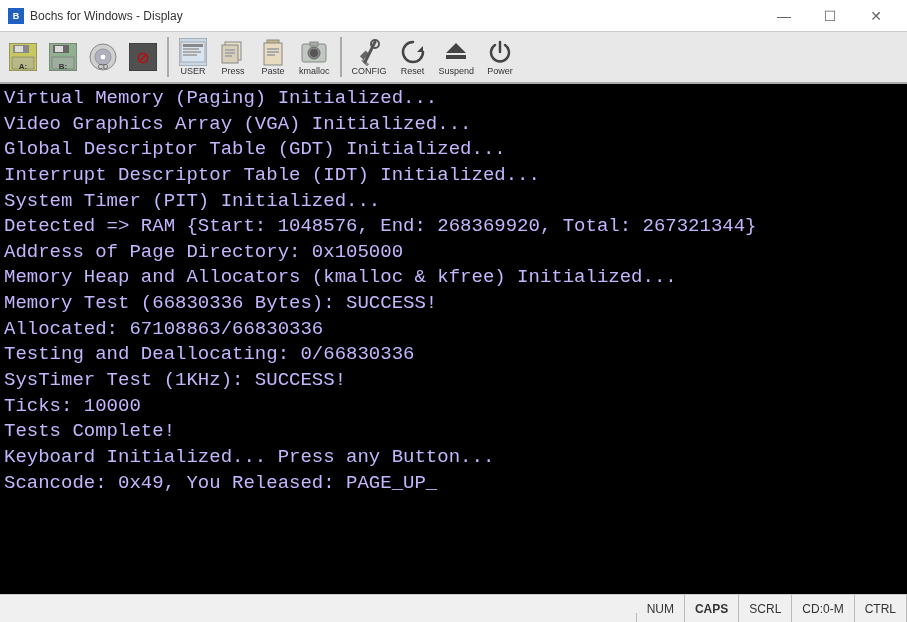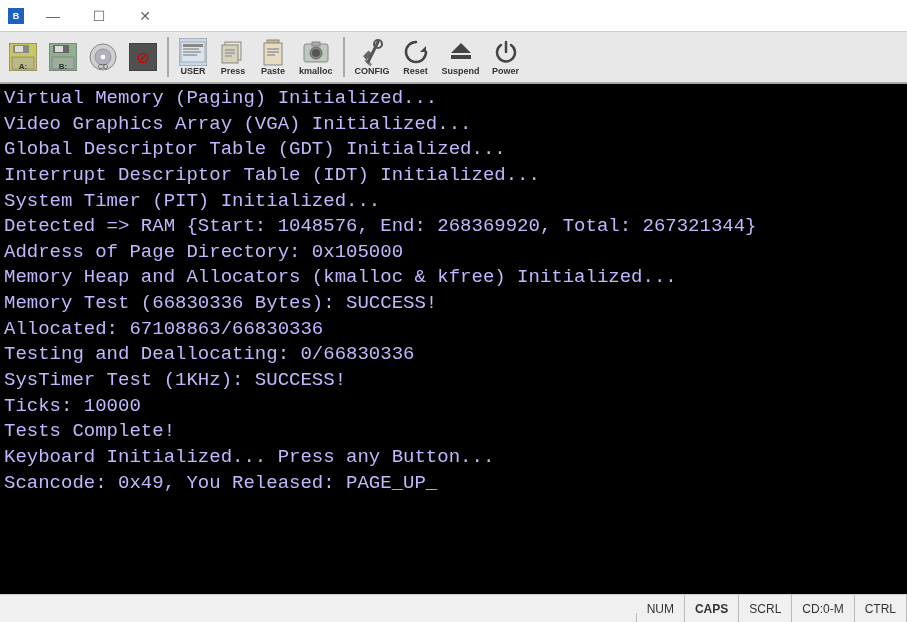--- a/index.html
+++ b/index.html
@@ -92,21 +92,20 @@
       height: 28px;
       display: flex;
       align-items: center;
       justify-content: center;
       font-size: 18px;
     }
     .toolbar-btn .tb-label {
       font-size: 9px;
       color: #333;
       margin-top: 0;
-      font-weight: bold;
     }
 
     
     #display {
       flex: 1;
       background: #000;
       overflow: hidden;
       padding: 2px 4px;
     }
     #display pre {
@@ -141,20 +140,21 @@
     }
     .status-segment.active {
       font-weight: bold;
     }
   </style>
 </head>
 <body>
 
 <div id="titlebar">
   <div class="app-icon">B</div>
+  <span class="title-text">Bochs for Windows - Display</span>
   <div class="win-controls">
     <button class="win-btn">—</button>
     <button class="win-btn">☐</button>
     <button class="win-btn close">✕</button>
   </div>
 </div>
 
 <div id="toolbar">
 
   <div class="toolbar-btn">

